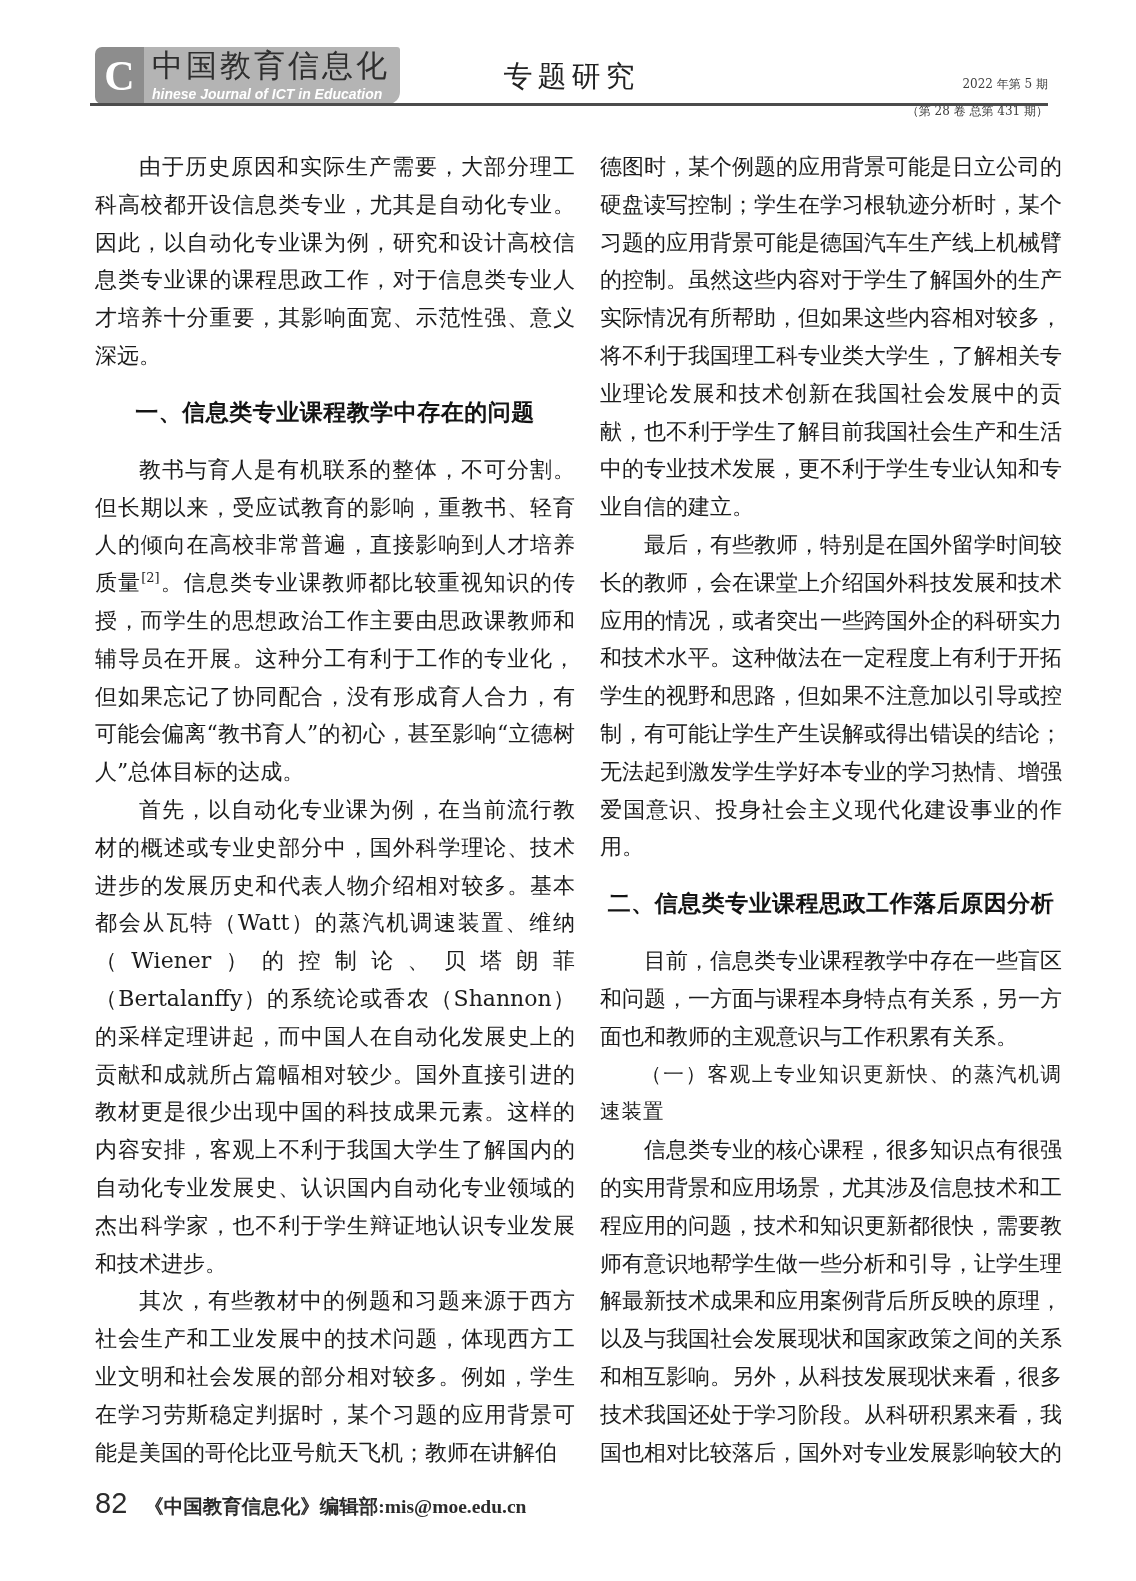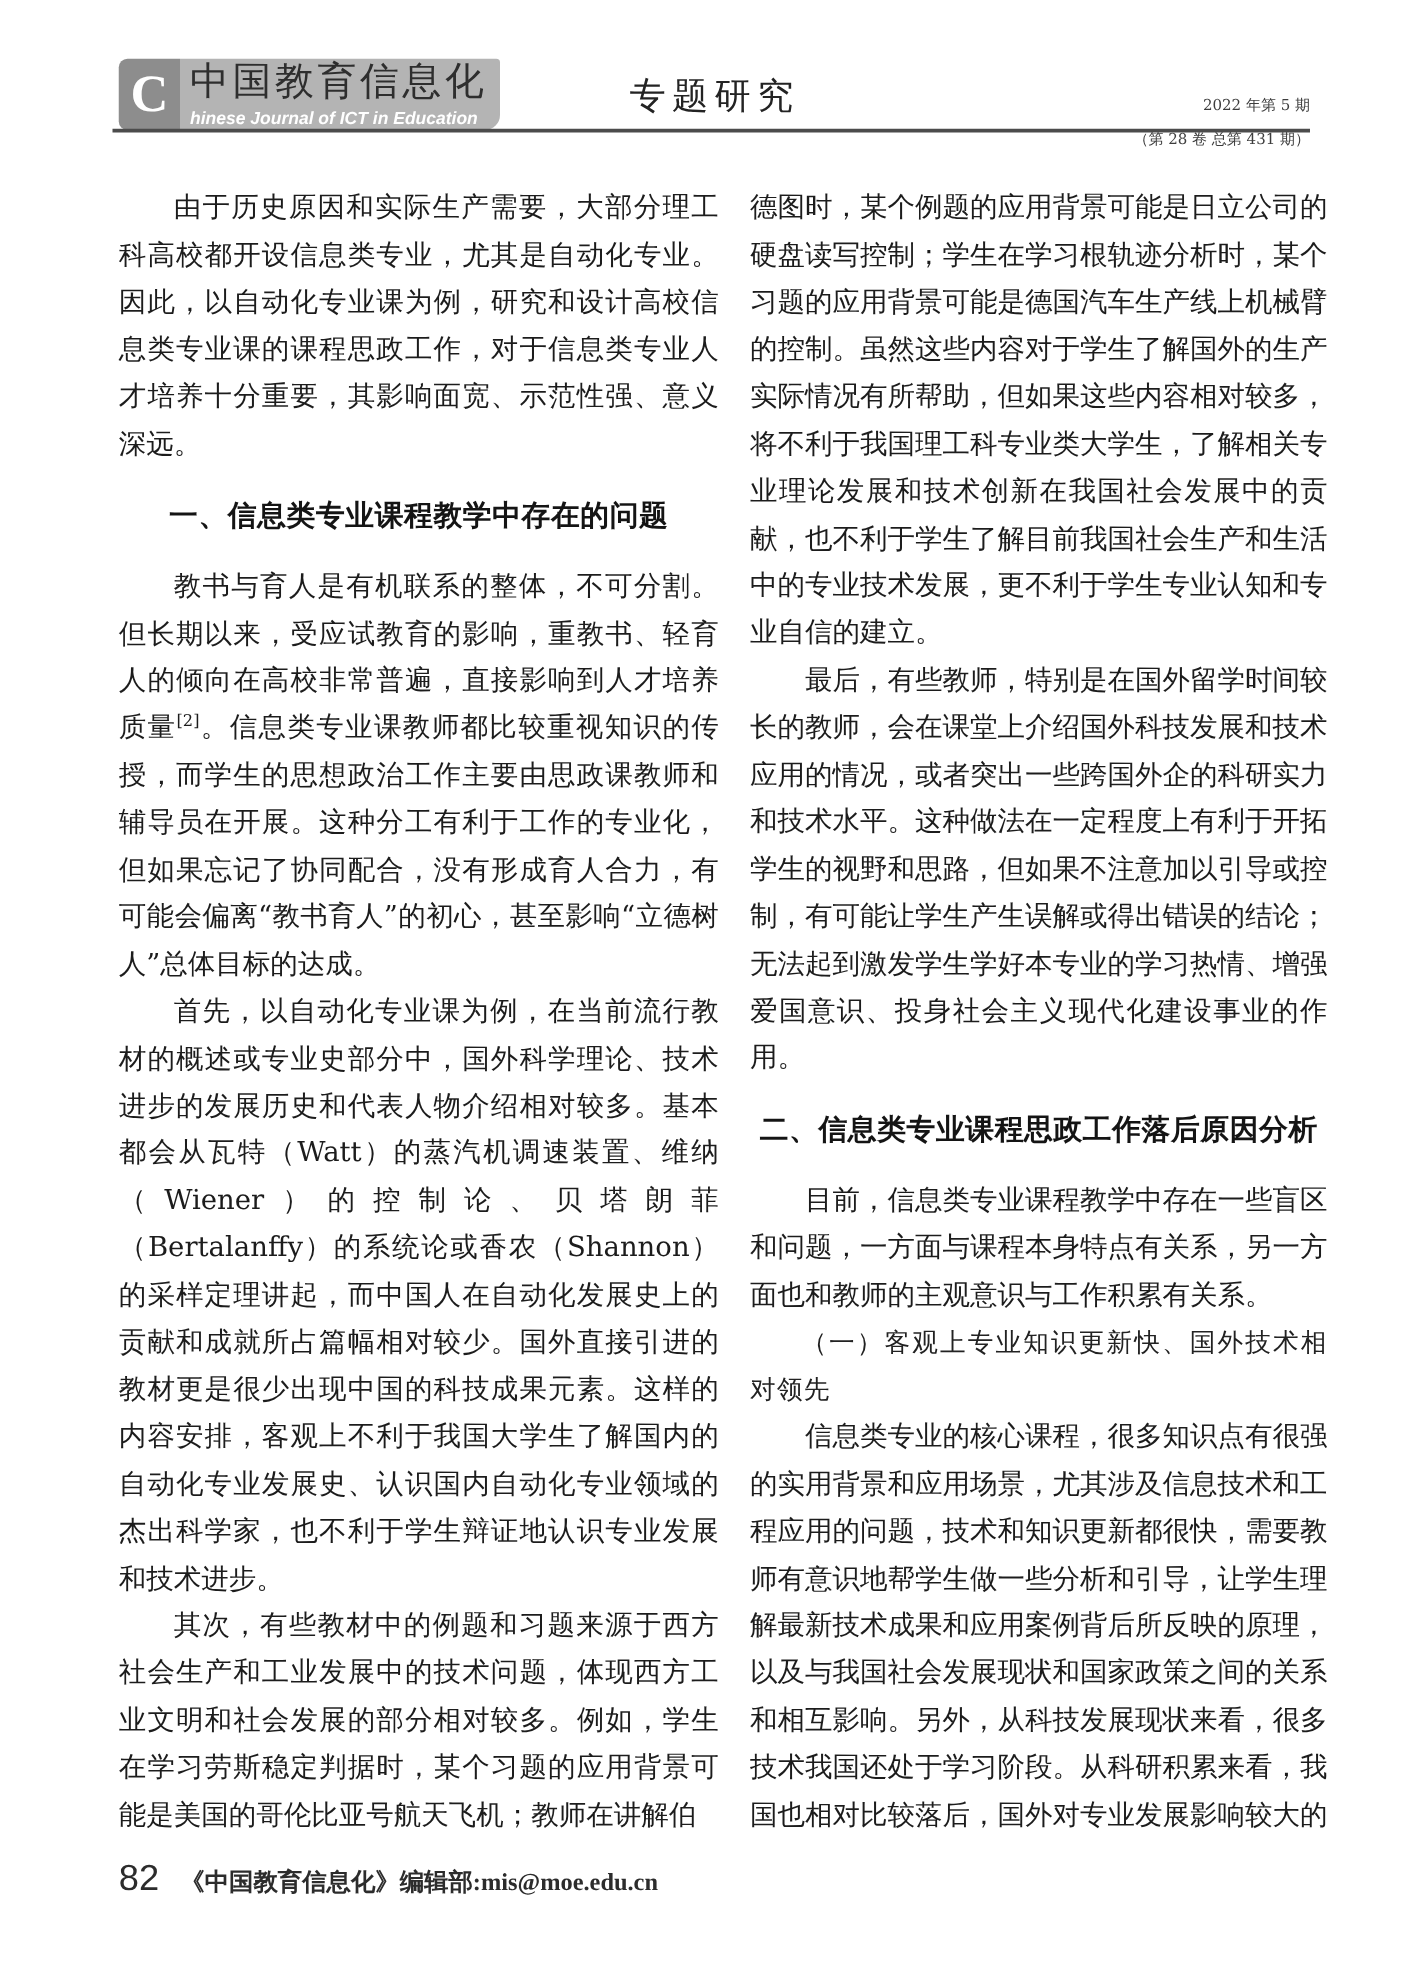--- a/index.html
+++ b/index.html
@@ -71,21 +71,21 @@
       <p class="para indent"><span>教书与育人是有机联系的整体，不可分割。但长期以来，受应试教育的影响，重教书、轻育人的倾向在高校非常普遍，直接影响到人才培养质量</span><sup class="ref">[2]</sup><span>。信息类专业课教师都比较重视知识的传授，而学生的思想政治工作主要由思政课教师和辅导员在开展。这种分工有利于工作的专业化，但如果忘记了协同配合，没有形成育人合力，有可能会偏离“教书育人”的初心，甚至影响“立德树人”总体目标的达成。</span></p>
       <p class="para indent">首先，以自动化专业课为例，在当前流行教材的概述或专业史部分中，国外科学理论、技术进步的发展历史和代表人物介绍相对较多。基本都会从瓦特（Watt）的蒸汽机调速装置、维纳（Wiener）的控制论、贝塔朗菲（Bertalanffy）的系统论或香农（Shannon）的采样定理讲起，而中国人在自动化发展史上的贡献和成就所占篇幅相对较少。国外直接引进的教材更是很少出现中国的科技成果元素。这样的内容安排，客观上不利于我国大学生了解国内的自动化专业发展史、认识国内自动化专业领域的杰出科学家，也不利于学生辩证地认识专业发展和技术进步。</p>
       <p class="para indent">其次，有些教材中的例题和习题来源于西方社会生产和工业发展中的技术问题，体现西方工业文明和社会发展的部分相对较多。例如，学生在学习劳斯稳定判据时，某个习题的应用背景可能是美国的哥伦比亚号航天飞机；教师在讲解伯</p>
     </section>
 
     <section class="col col-right">
       <p class="para">德图时，某个例题的应用背景可能是日立公司的硬盘读写控制；学生在学习根轨迹分析时，某个习题的应用背景可能是德国汽车生产线上机械臂的控制。虽然这些内容对于学生了解国外的生产实际情况有所帮助，但如果这些内容相对较多，将不利于我国理工科专业类大学生，了解相关专业理论发展和技术创新在我国社会发展中的贡献，也不利于学生了解目前我国社会生产和生活中的专业技术发展，更不利于学生专业认知和专业自信的建立。</p>
       <p class="para indent">最后，有些教师，特别是在国外留学时间较长的教师，会在课堂上介绍国外科技发展和技术应用的情况，或者突出一些跨国外企的科研实力和技术水平。这种做法在一定程度上有利于开拓学生的视野和思路，但如果不注意加以引导或控制，有可能让学生产生误解或得出错误的结论；无法起到激发学生学好本专业的学习热情、增强爱国意识、投身社会主义现代化建设事业的作用。</p>
       <h2 class="sec-heading">二、信息类专业课程思政工作落后原因分析</h2>
       <p class="para indent">目前，信息类专业课程教学中存在一些盲区和问题，一方面与课程本身特点有关系，另一方面也和教师的主观意识与工作积累有关系。</p>
-      <p class="para indent subheading">（一）客观上专业知识更新快、国外技术相对领先</p>
+      <p class="para indent subheading">（一）客观上专业知识更新快、的蒸汽机调速装置</p>
       <p class="para indent">信息类专业的核心课程，很多知识点有很强的实用背景和应用场景，尤其涉及信息技术和工程应用的问题，技术和知识更新都很快，需要教师有意识地帮学生做一些分析和引导，让学生理解最新技术成果和应用案例背后所反映的原理，以及与我国社会发展现状和国家政策之间的关系和相互影响。另外，从科技发展现状来看，很多技术我国还处于学习阶段。从科研积累来看，我国也相对比较落后，国外对专业发展影响较大的</p>
     </section>
 
   </div>
 
   <div class="footer">
     <span class="page-num">82</span>
     <span class="editorial">《中国教育信息化》编辑部:mis@moe.edu.cn</span>
   </div>
 

